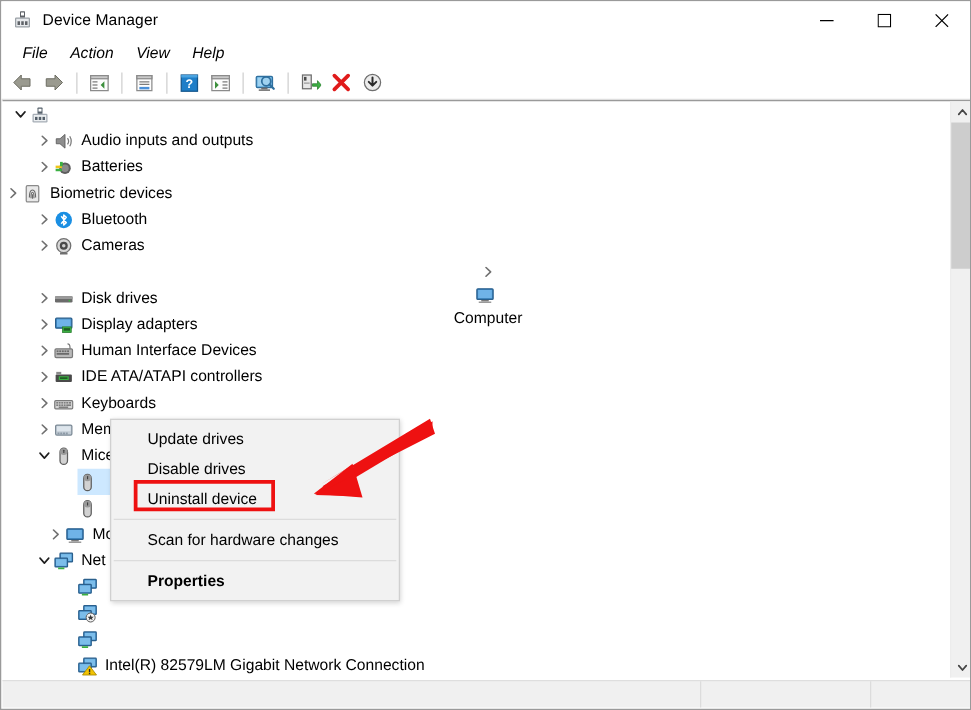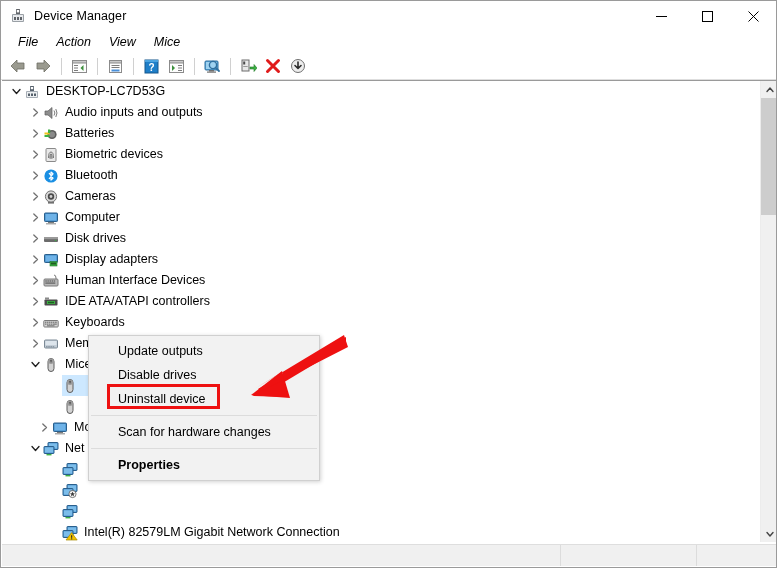--- a/index.html
+++ b/index.html
@@ -297,21 +297,21 @@
             <path d="M0.5 0.5 L10.5 10.5 M10.5 0.5 L0.5 10.5" stroke="currentColor" stroke-width="1" fill="none"></path>
           </svg>
       </div>
     </div>
   </div>
 
   <div class="menubar">
     <div class="menu-item">File</div>
     <div class="menu-item">Action</div>
     <div class="menu-item">View</div>
-    <div class="menu-item">Mice</div>
+    <div class="menu-item">Help</div>
   </div>
 
   <div class="toolbar">
     <div class="tbtn">
       <svg width="18" height="16" viewBox="0 0 18 16">
         <path d="M8 2 L2 8 L8 14 L8 11 L15 11 L15 5 L8 5 Z" fill="#9a9a8f" stroke="#6d6d63" stroke-width="0.8" stroke-linejoin="round"></path>
       </svg>
     </div>
     <div class="tbtn">
       <svg width="18" height="16" viewBox="0 0 18 16">
@@ -403,21 +403,20 @@
           <svg width="16" height="16" viewBox="0 0 16 16">
             <rect x="2" y="7" width="12" height="7" rx="1" fill="#a6adb5"></rect>
             <rect x="3" y="8" width="10" height="5" fill="#eceff1"></rect>
             <rect x="4" y="9.5" width="2" height="2.5" fill="#55606b"></rect>
             <rect x="7" y="9.5" width="2" height="2.5" fill="#55606b"></rect>
             <rect x="10" y="9.5" width="2" height="2.5" fill="#55606b"></rect>
             <rect x="6" y="2" width="4" height="5" rx="0.5" fill="#55606b"></rect>
             <rect x="6.8" y="3" width="2.4" height="2.2" fill="#ffffff"></rect>
           </svg>
         </div>
-        <div class="lbl">DESKTOP-LC7D53G</div>
       </div>
 
       <div class="row" style="padding-left:25px;">
         <div class="chev">
           <svg width="9" height="9" viewBox="0 0 9 9">
               <path d="M2.8 1 L6.5 4.5 L2.8 8" stroke="#717171" stroke-width="1.3" fill="none" stroke-linecap="round" stroke-linejoin="round"></path>
             </svg>
         </div>
         <div class="ico">
           <svg width="16" height="16" viewBox="0 0 16 16">
@@ -440,21 +439,21 @@
             <circle cx="9" cy="8.5" r="4.6" fill="#5d5d5d"></circle>
             <circle cx="9" cy="8.5" r="3" fill="#8a8a8a"></circle>
             <rect x="1.5" y="6.5" width="5" height="2" fill="#f0c419"></rect>
             <rect x="1.5" y="9" width="5" height="2" fill="#3cb043"></rect>
             <rect x="5" y="3.5" width="2.2" height="3.5" fill="#3cb043"></rect>
           </svg>
         </div>
         <div class="lbl">Batteries</div>
       </div>
 
-      <div class="row" style="padding-left:25px;">
+      <div class="row" style="">
         <div class="chev">
           <svg width="9" height="9" viewBox="0 0 9 9">
               <path d="M2.8 1 L6.5 4.5 L2.8 8" stroke="#717171" stroke-width="1.3" fill="none" stroke-linecap="round" stroke-linejoin="round"></path>
             </svg>
         </div>
         <div class="ico">
           <svg width="16" height="16" viewBox="0 0 16 16">
             <rect x="3" y="1.5" width="10" height="13" rx="1" fill="#e9e9e9" stroke="#8a8a8a"></rect>
             <path d="M5.5 11 Q5.5 5 8 5 Q10.5 5 10.5 11" stroke="#6a6a6a" stroke-width="0.9" fill="none"></path>
             <path d="M6.8 11.5 Q6.8 6.8 8 6.8 Q9.2 6.8 9.2 11.5" stroke="#6a6a6a" stroke-width="0.9" fill="none"></path>
@@ -489,21 +488,21 @@
           <svg width="16" height="16" viewBox="0 0 16 16">
             <circle cx="8" cy="7.5" r="5.6" fill="#d8d8d8" stroke="#6f6f6f"></circle>
             <circle cx="8" cy="7.5" r="3.2" fill="#4a4a4a"></circle>
             <circle cx="8" cy="7.5" r="1.4" fill="#cfcfcf"></circle>
             <rect x="5" y="13" width="6" height="1.6" fill="#6f6f6f"></rect>
           </svg>
         </div>
         <div class="lbl">Cameras</div>
       </div>
 
-      <div class="row" style="padding-left:25px;">
+      <div class="row" style="padding-left:25px;flex-direction:column;">
         <div class="chev">
           <svg width="9" height="9" viewBox="0 0 9 9">
               <path d="M2.8 1 L6.5 4.5 L2.8 8" stroke="#717171" stroke-width="1.3" fill="none" stroke-linecap="round" stroke-linejoin="round"></path>
             </svg>
         </div>
         <div class="ico">
           <svg width="16" height="16" viewBox="0 0 16 16">
             <rect x="1.5" y="3" width="13" height="8.5" rx="0.8" fill="#3f88c5" stroke="#2a5f8c"></rect>
             <rect x="2.5" y="4" width="11" height="6.5" fill="#6fb3e8"></rect>
             <rect x="5" y="12" width="6" height="1.2" fill="#7b7b7b"></rect>
@@ -769,21 +768,21 @@
       <div class="vsb-thumb"></div>
       <div class="vsb-arrow vsb-down">
         <svg width="8" height="8" viewBox="0 0 8 8">
             <path d="M1 2.5 L4 6 L7 2.5" stroke="#454545" stroke-width="1.4" fill="none" stroke-linecap="round" stroke-linejoin="round"></path>
           </svg>
       </div>
     </div>
   </div>
 
   <div class="ctxmenu">
-    <div class="ctxitem">Update outputs</div>
+    <div class="ctxitem">Update drives</div>
     <div class="ctxitem">Disable drives</div>
     <div class="ctxitem">Uninstall device</div>
     <div class="ctxsep"></div>
     <div class="ctxitem">Scan for hardware changes</div>
     <div class="ctxsep"></div>
     <div class="ctxitem bold">Properties</div>
   </div>
 
   <div class="annot-box"></div>
   <svg class="annot-arrow" viewBox="0 0 160 80">

